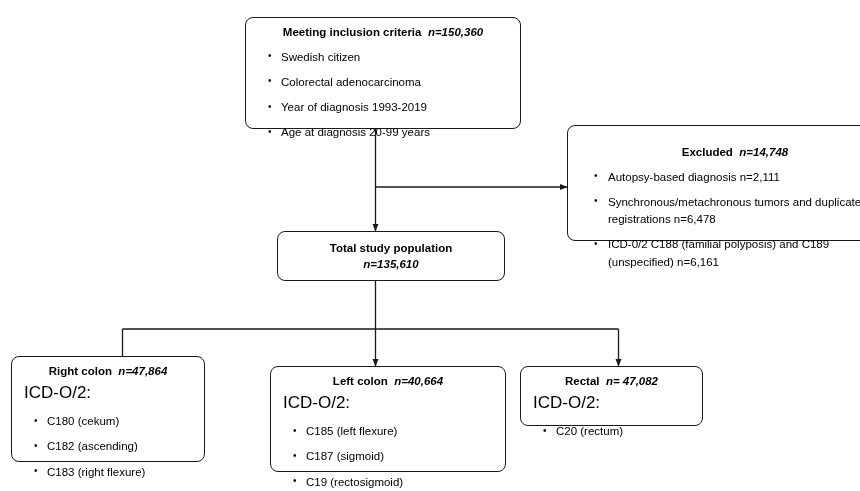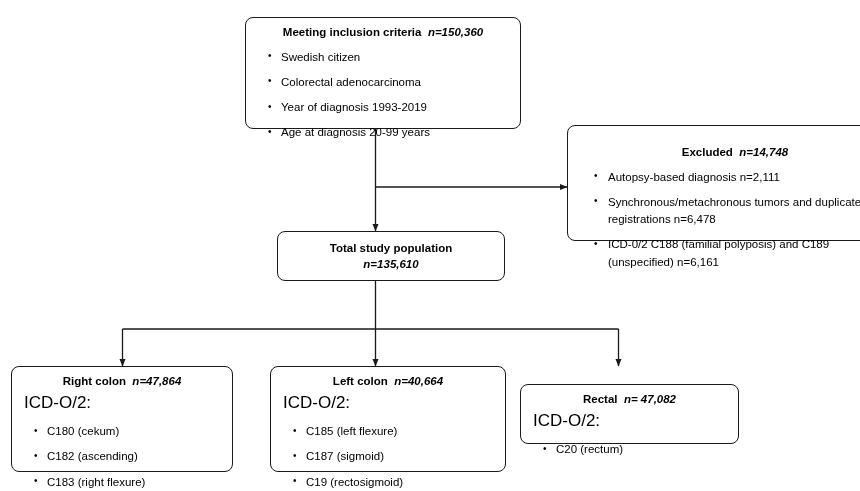--- a/index.html
+++ b/index.html
@@ -77,23 +77,23 @@
   }
   ul.items.wide li::before {
     left: 8px;
   }
 
   
   #node-inclusion   { left: 245px; top: 17px;  width: 276px; height: 112px; }
   #node-excluded    { left: 567px; top: 125px; width: 336px; height: 116px; padding-top: 19px; }
   #node-total       { left: 277px; top: 231px; width: 228px; height: 50px;
                       display: flex; flex-direction: column; justify-content: center; }
-  #node-right-colon { left: 11px;  top: 366px; width: 222px; height: 106px; }
+  #node-right-colon { left: 11px;  top: 356px; width: 194px; height: 106px; }
   #node-left-colon  { left: 270px; top: 366px; width: 236px; height: 106px; }
-  #node-rectal      { left: 520px; top: 384px; width: 219px; height: 60px; }
+  #node-rectal      { left: 520px; top: 366px; width: 183px; height: 60px; }
 
   #node-total .node-title { margin: 0; }
   #node-total .node-title.second { font-style: italic; font-weight: bold; }
 </style>
 </head>
 <body>
 
 <div id="flowchart">
 
   <svg id="connectors" viewBox="0 0 860 491" width="860" height="491">

